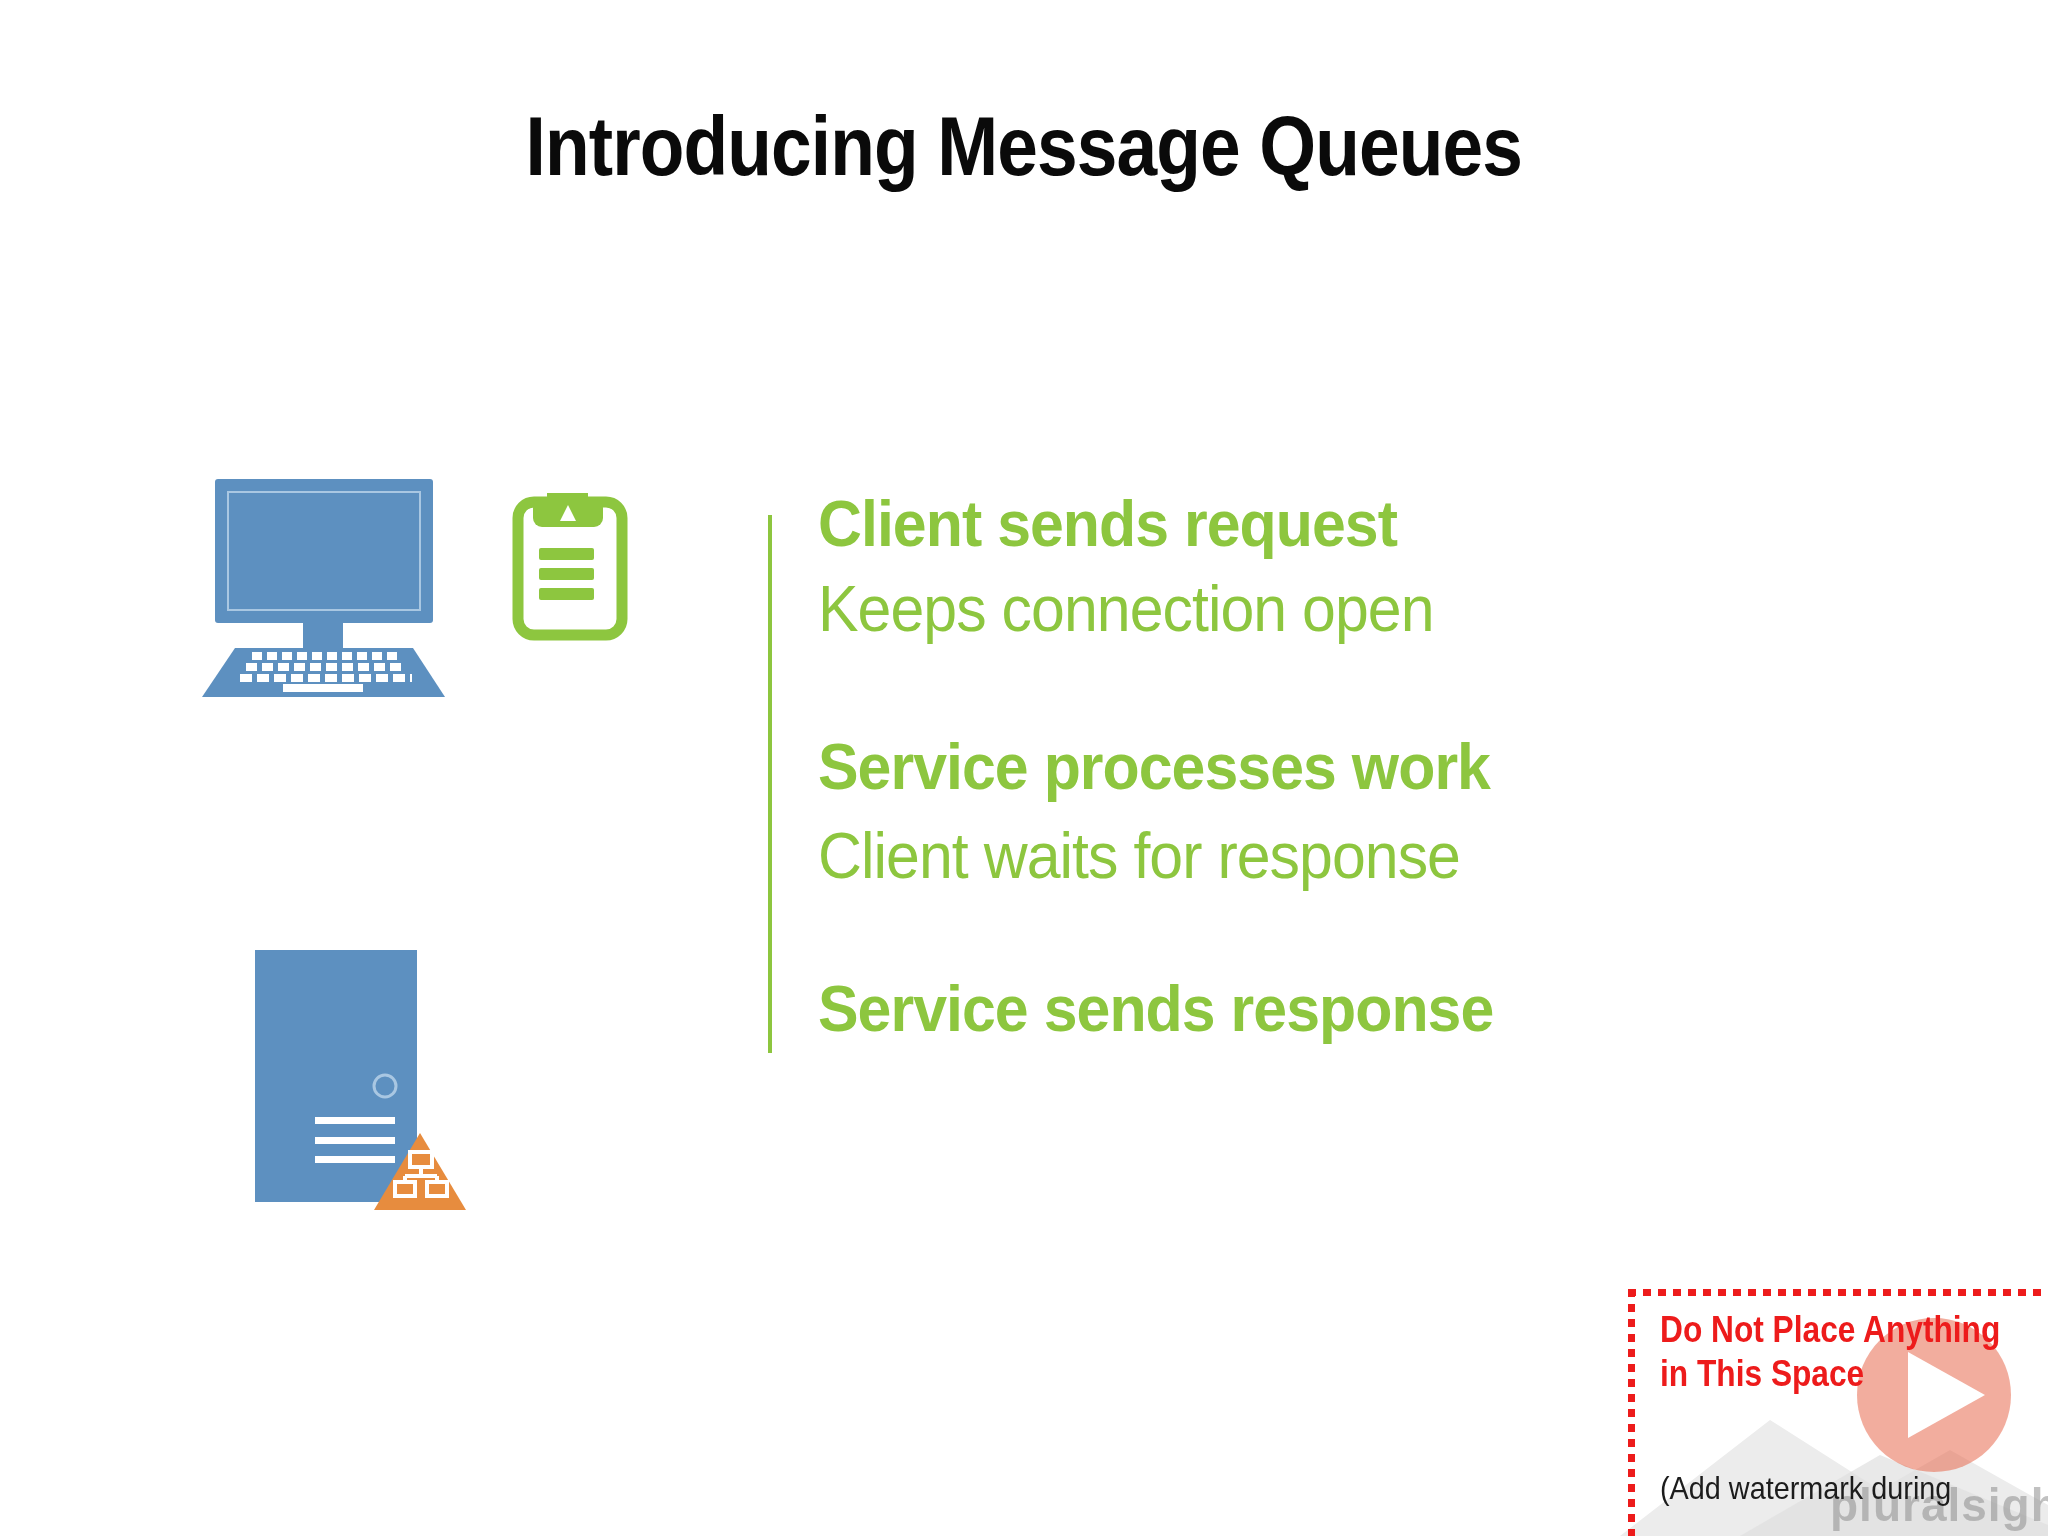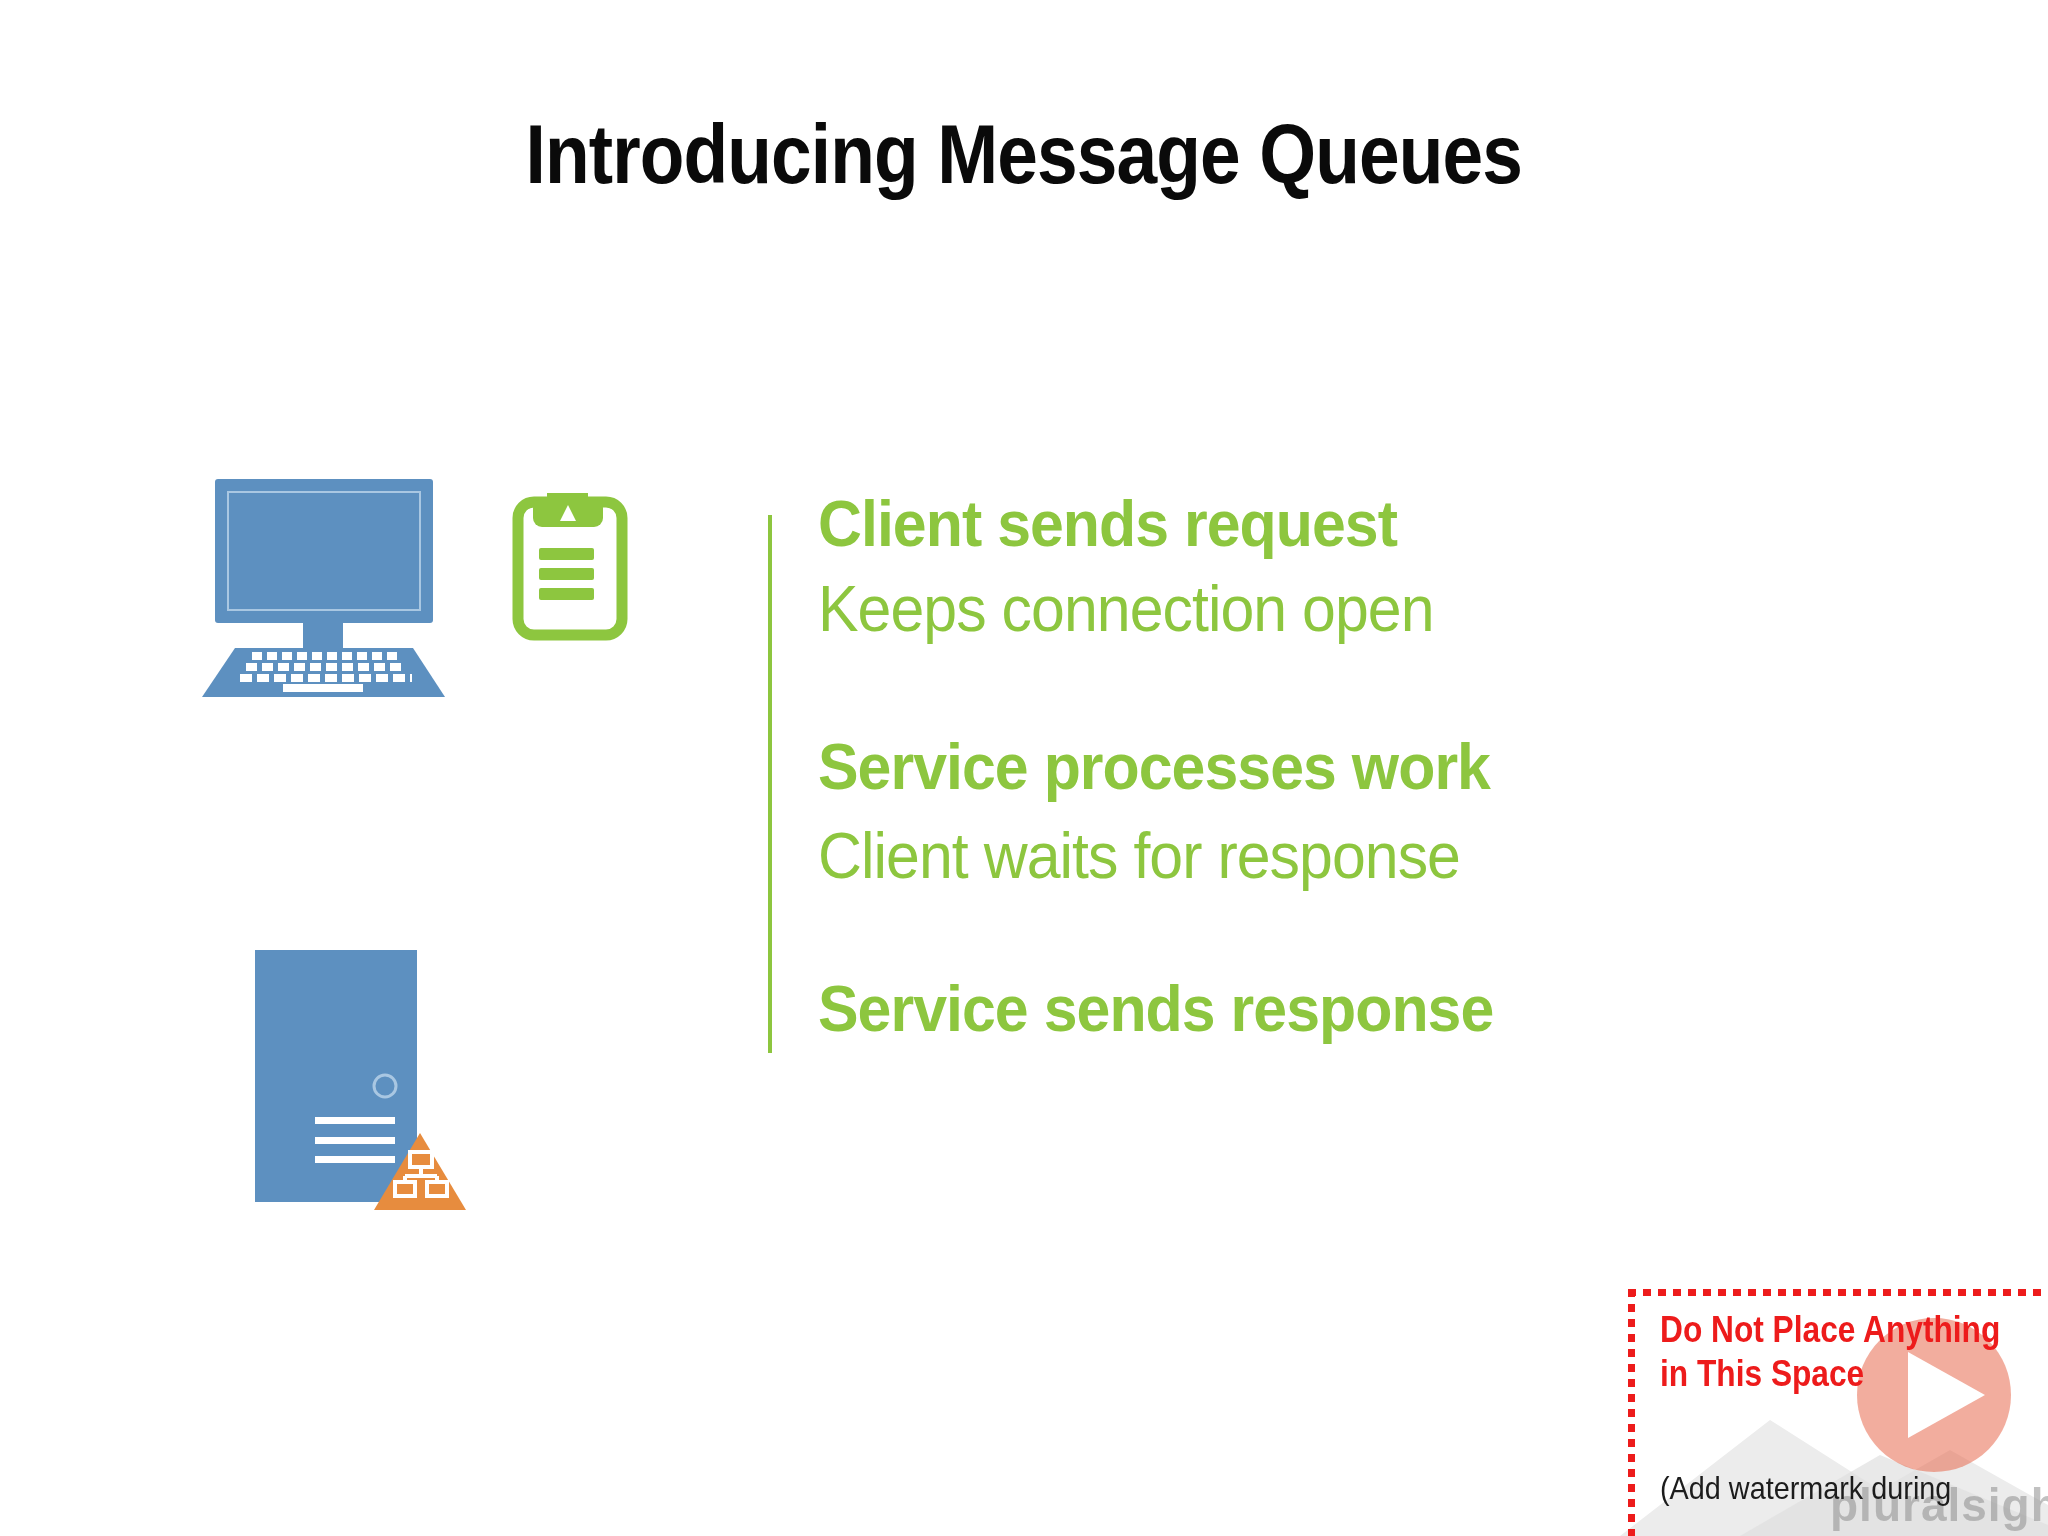--- a/index.html
+++ b/index.html
@@ -12,21 +12,21 @@
     --watermark-salmon:#e86a4e;
     --watermark-gray:#8f8f8f;
     --mountain-gray:#ececec;
   }
   html,body{margin:0;padding:0;background:#fff;}
   .slide{
     position:relative;width:2048px;height:1536px;background:#ffffff;
     overflow:hidden;font-family:"Liberation Sans",sans-serif;
   }
   .title{
-    position:absolute;left:0;right:0;top:108px;margin:0;
+    position:absolute;left:0;right:0;top:100px;margin:0;
     text-align:center;font-size:84px;font-weight:700;line-height:1.1;
     color:var(--title-black,#0a0a0a);
   }
   .title .cond{display:inline-block;transform:scaleX(.87);transform-origin:center;letter-spacing:-1px;}
 
   .icon{position:absolute;}
   .monitor{left:200px;top:470px;width:250px;height:240px;}
   .clipboard{left:510px;top:485px;width:125px;height:160px;}
   .server{left:250px;top:945px;width:220px;height:270px;}
 

